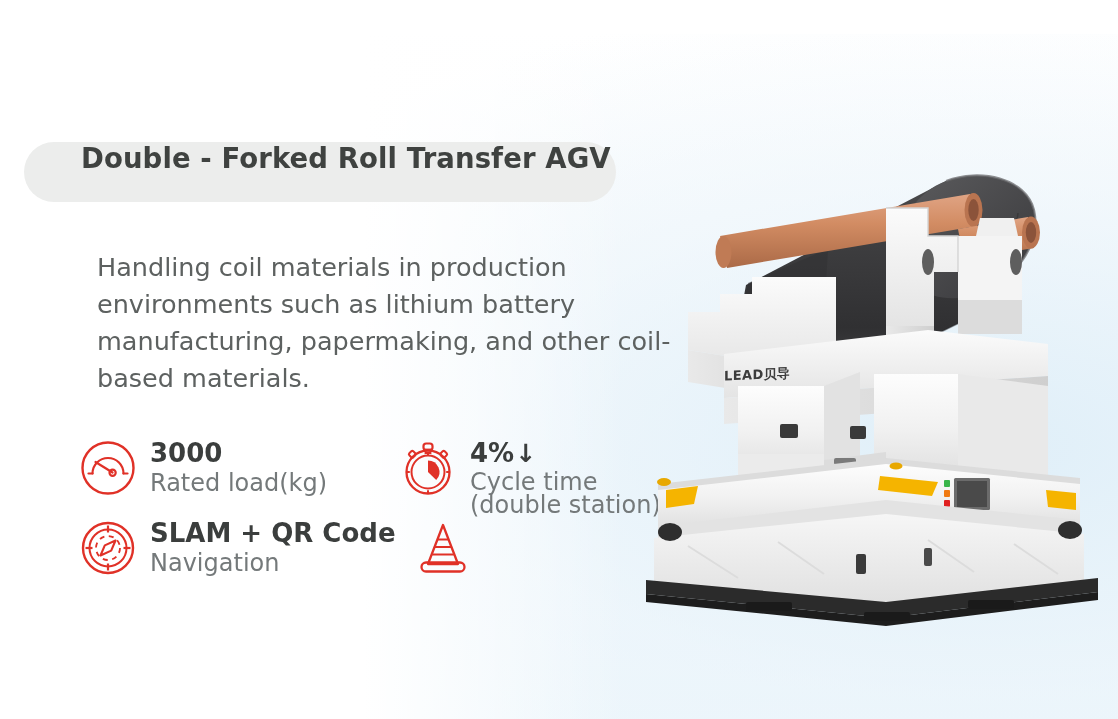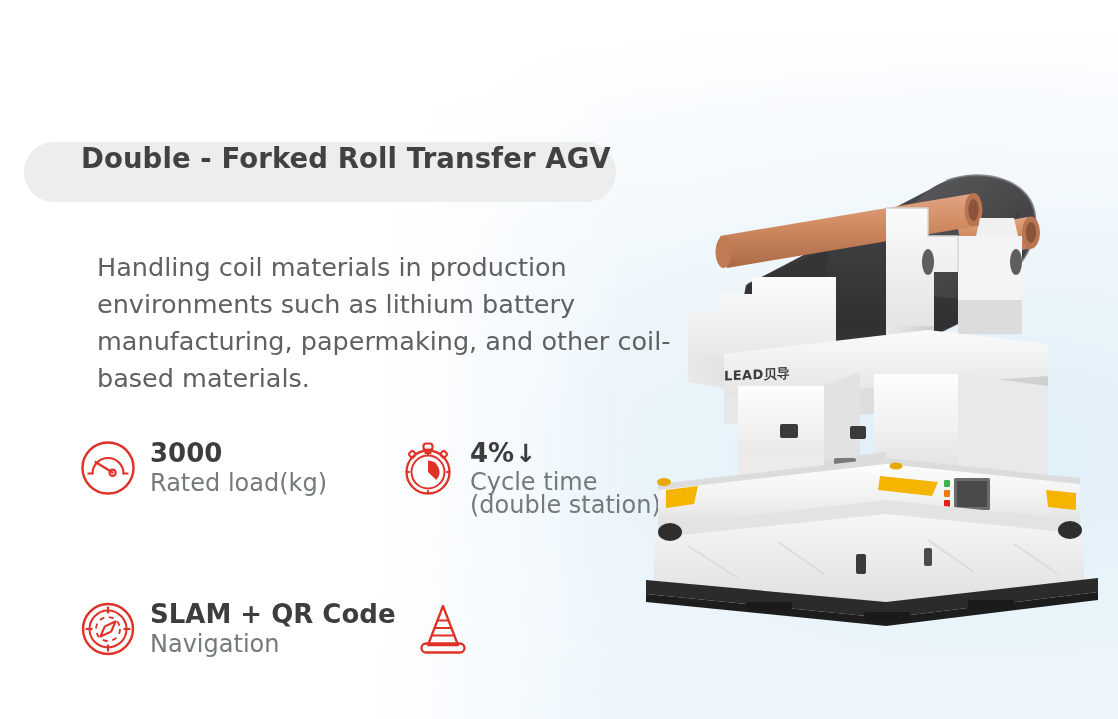--- a/index.html
+++ b/index.html
@@ -50,21 +50,21 @@
     width:580px;
     font-size:25.5px;
     line-height:37px;
     color:#5d6160;
     font-weight:400;
   }
 
   
   .specs { position:absolute; left:79px; top:437px; width:600px; }
   .spec-row { display:flex;gap:40px; }
-  .spec-row.row2 { margin-top:81px; }
+  .spec-row.row2 { }
   .spec {
     display:flex; align-items:flex-start;
     width:295px;
   }
   .spec-icon { width:58px; height:58px; flex:0 0 58px; margin-top:2px; }
   .spec-body { margin-left:13px; padding-top:3px; }
   .spec-value {
     font-size:26px; font-weight:bold; color:#3b3e3d;
     line-height:1.0; white-space:nowrap;
     display:flex; align-items:center;

